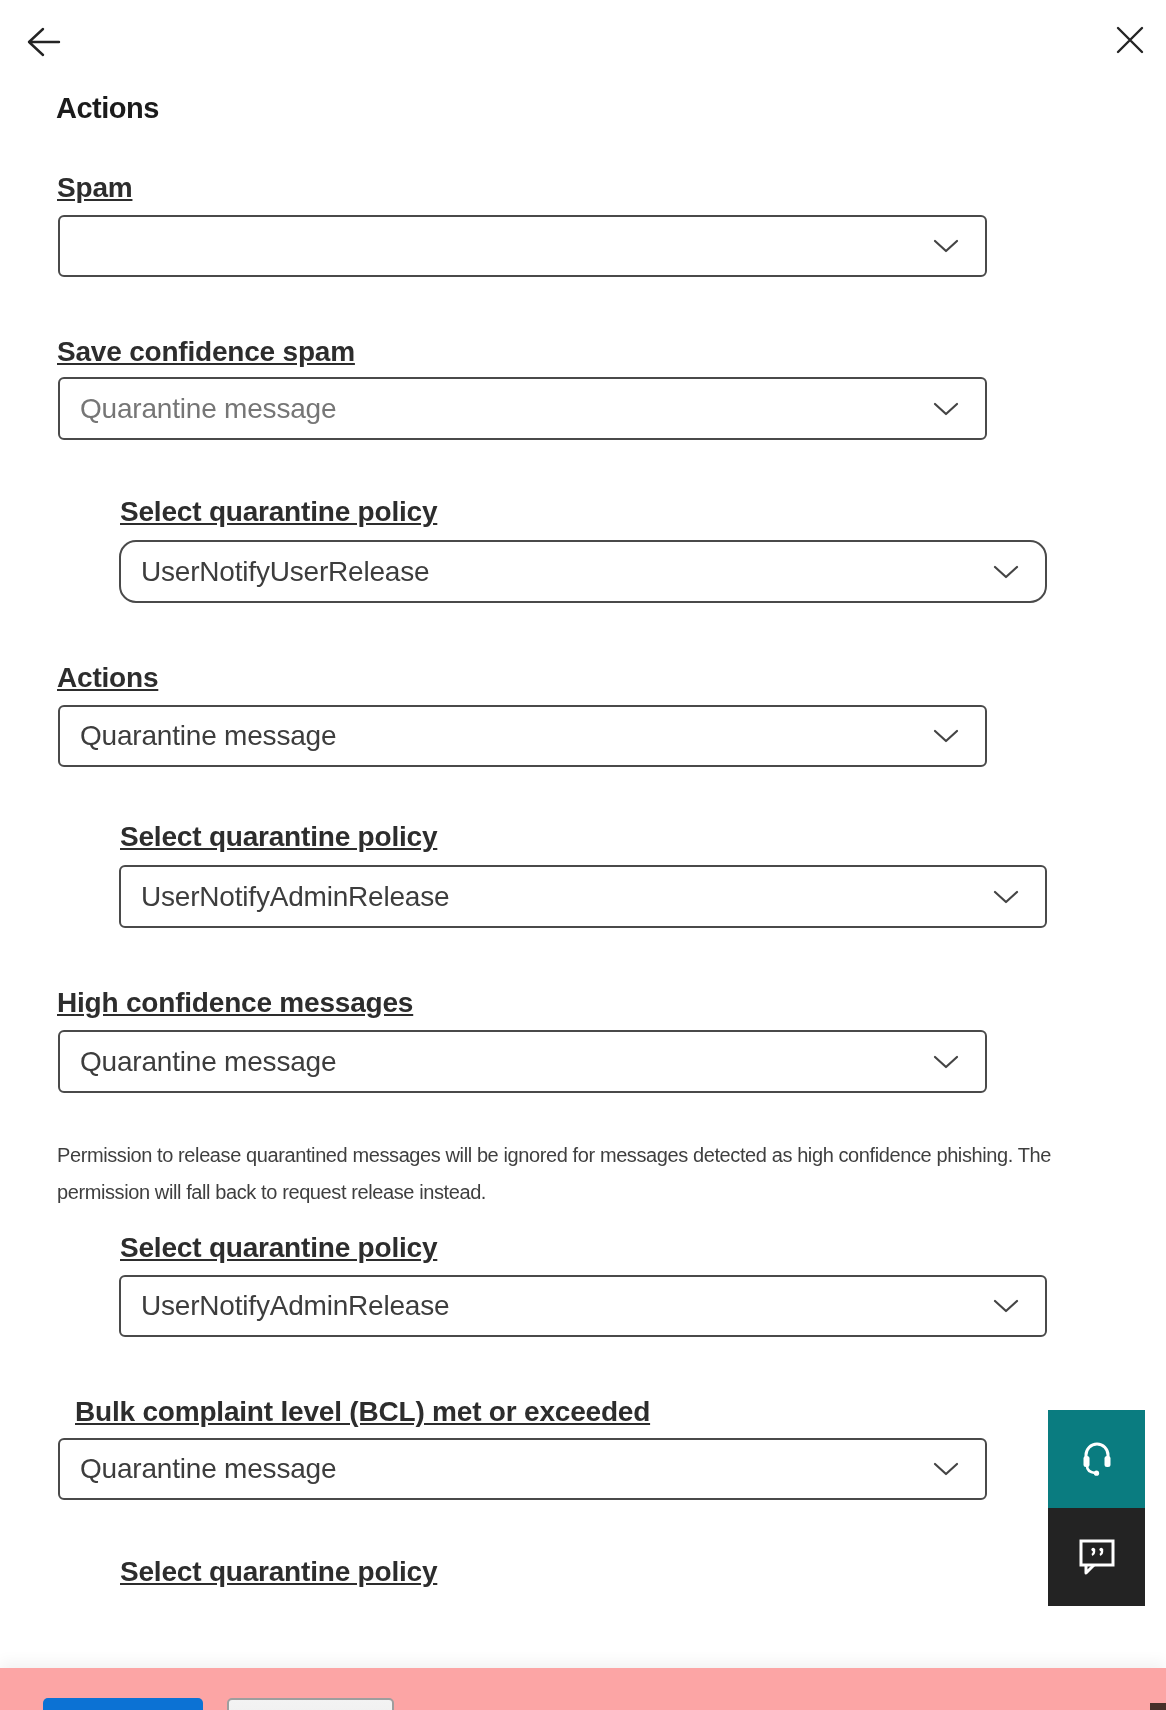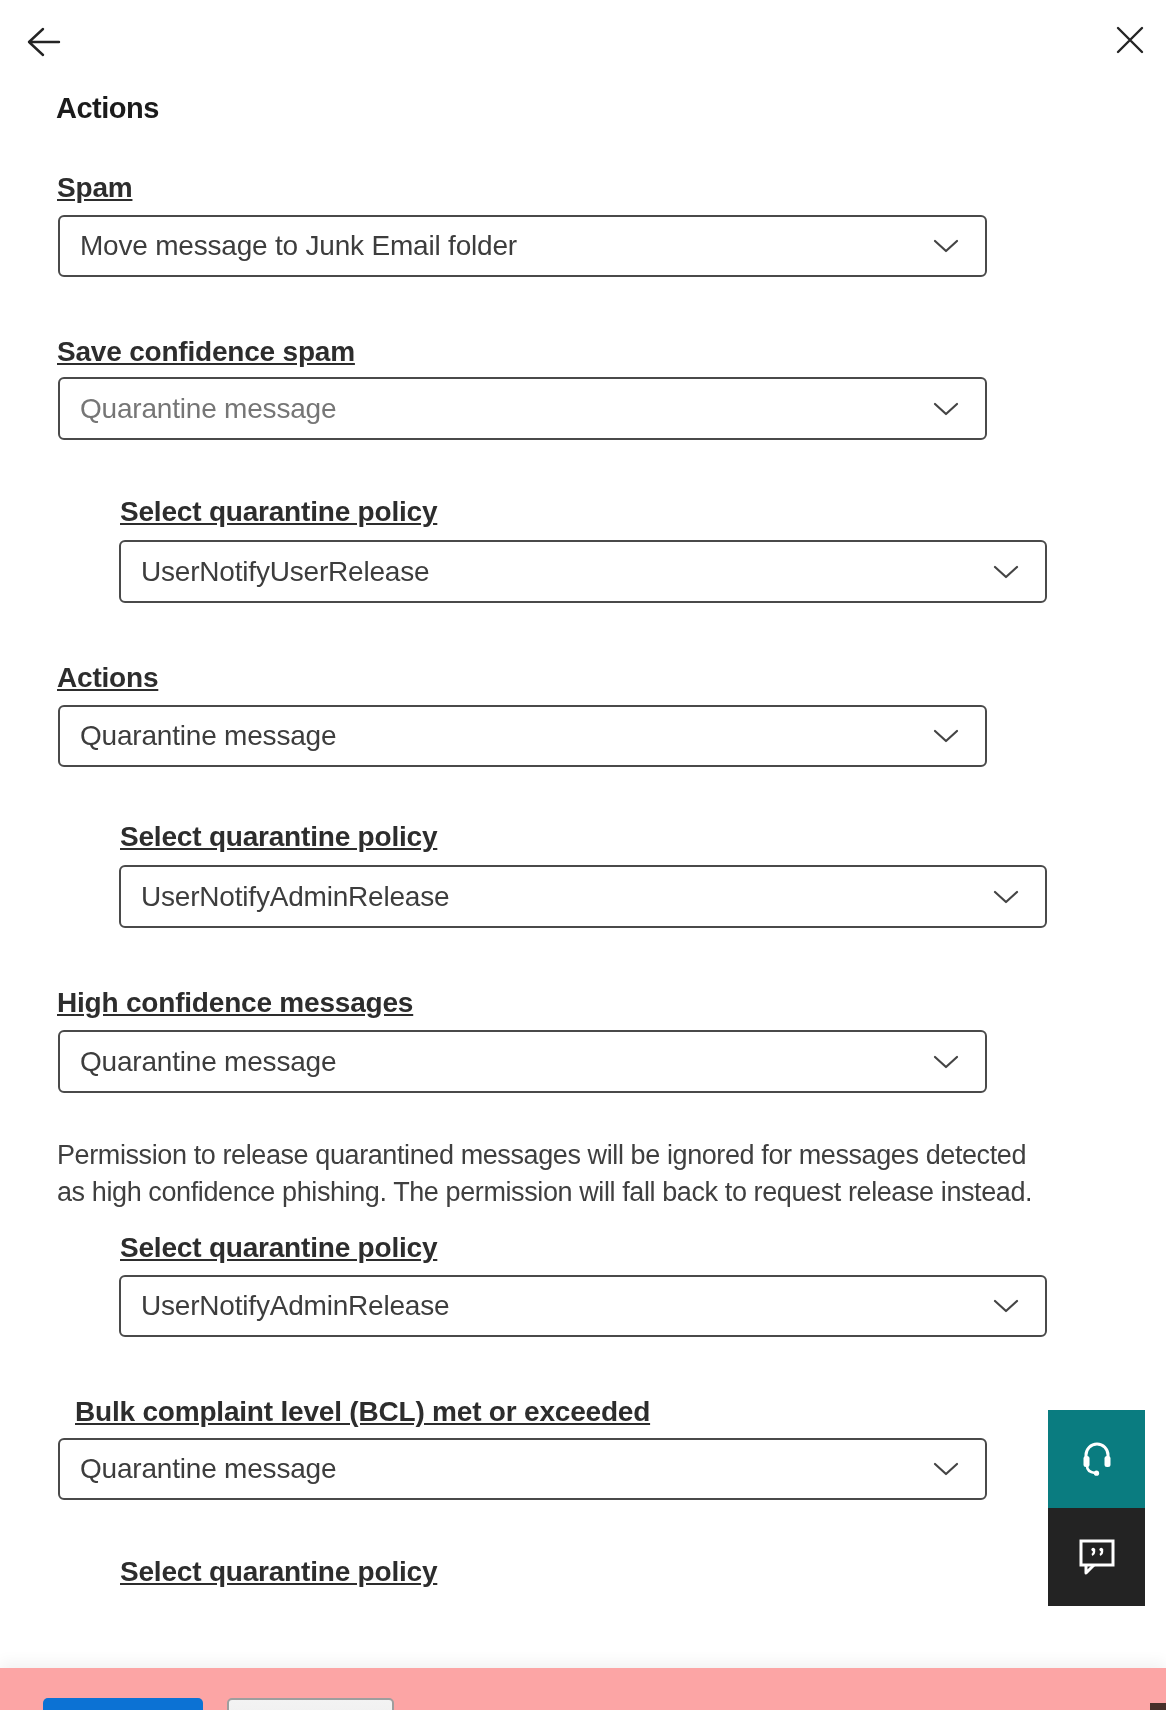--- a/index.html
+++ b/index.html
@@ -42,21 +42,21 @@
   }
   .dd-value {
     font-size:28px; color:#3d3d3d; white-space:nowrap;
     overflow:hidden; text-overflow:ellipsis;
   }
   .dd-value.muted { color:#767676; }
   .dd .chev { position:absolute; right:26px; top:50%; margin-top:-7px; }
 
   .note {
     left:57px; top:1137px; width:1000px;
-    font-size:27px; letter-spacing:-0.4px;
+    font-size:20px; letter-spacing:-0.4px;
     line-height:37px; color:#3f3f3f;
   }
 
   
   .footer {
     left:0; top:1668px; width:1166px; height:126px;
     background:#fca5a5; z-index:5;
     box-shadow:0 -6px 14px rgba(0,0,0,0.05);
   }
   .footer::after {
@@ -106,36 +106,35 @@
 <button class="abs icon-btn" style="left:1111px; top:22px; width:38px; height:38px;">
   <svg width="30" height="30" viewBox="0 0 30 30">
     <path d="M3 3 L27 27 M27 3 L3 27" stroke="#242424" stroke-width="2.4" fill="none" stroke-linecap="round"></path>
   </svg>
 </button>
 
 <h1 class="abs page-title">Actions</h1>
 
 <div class="abs field-label" style="left:57px; top:172px;">Spam</div>
 <div class="abs dd" style="left:58px; top:215px; width:929px;">
-  <span class="dd-value">Move message to Junk Email folder</span>
   <svg class="chev" width="26" height="15" viewBox="0 0 26 15">
     <polyline points="2,2 13,12 24,2" stroke="#444444" stroke-width="2.2" fill="none" stroke-linecap="round" stroke-linejoin="round"></polyline>
   </svg>
 </div>
 
 <div class="abs field-label" style="left:57px; top:336px;">Save confidence spam</div>
 <div class="abs dd" style="left:58px; top:377px; width:929px; height:63px;">
   <span class="dd-value muted">Quarantine message</span>
   <svg class="chev" width="26" height="15" viewBox="0 0 26 15">
     <polyline points="2,2 13,12 24,2" stroke="#444444" stroke-width="2.2" fill="none" stroke-linecap="round" stroke-linejoin="round"></polyline>
   </svg>
 </div>
 
 <div class="abs field-label" style="left:120px; top:496px;">Select quarantine policy</div>
-<div class="abs dd" style="left:119px; top:540px; width:928px; height:63px;">
+<div class="abs dd" style="left:119px; top:540px; width:928px; height:63px;border-radius:17px;">
   <span class="dd-value">UserNotifyUserRelease</span>
   <svg class="chev" width="26" height="15" viewBox="0 0 26 15">
     <polyline points="2,2 13,12 24,2" stroke="#444444" stroke-width="2.2" fill="none" stroke-linecap="round" stroke-linejoin="round"></polyline>
   </svg>
 </div>
 
 <div class="abs field-label" style="left:57px; top:662px;">Actions</div>
 <div class="abs dd" style="left:58px; top:705px; width:929px;">
   <span class="dd-value">Quarantine message</span>
   <svg class="chev" width="26" height="15" viewBox="0 0 26 15">

